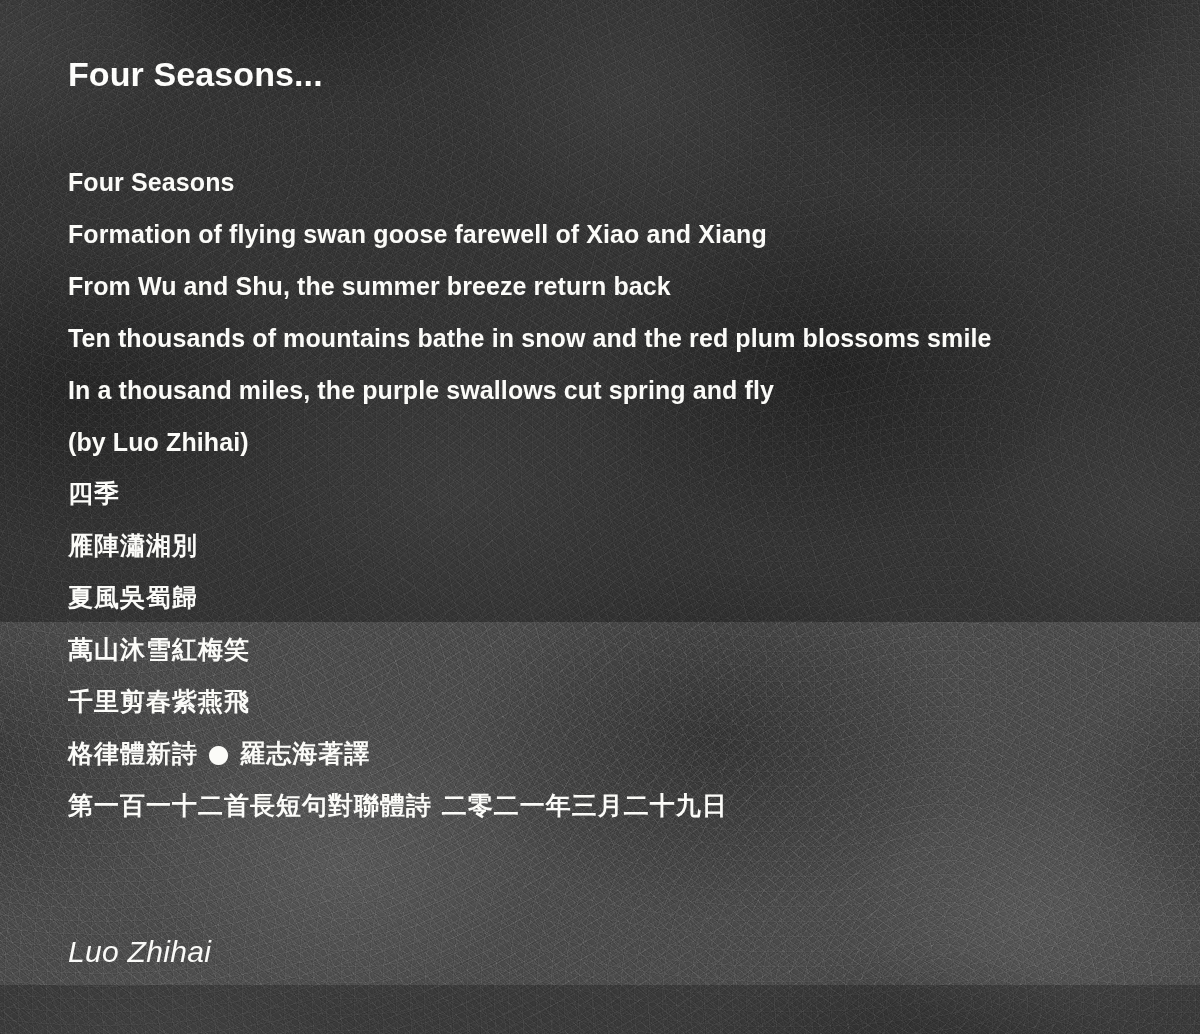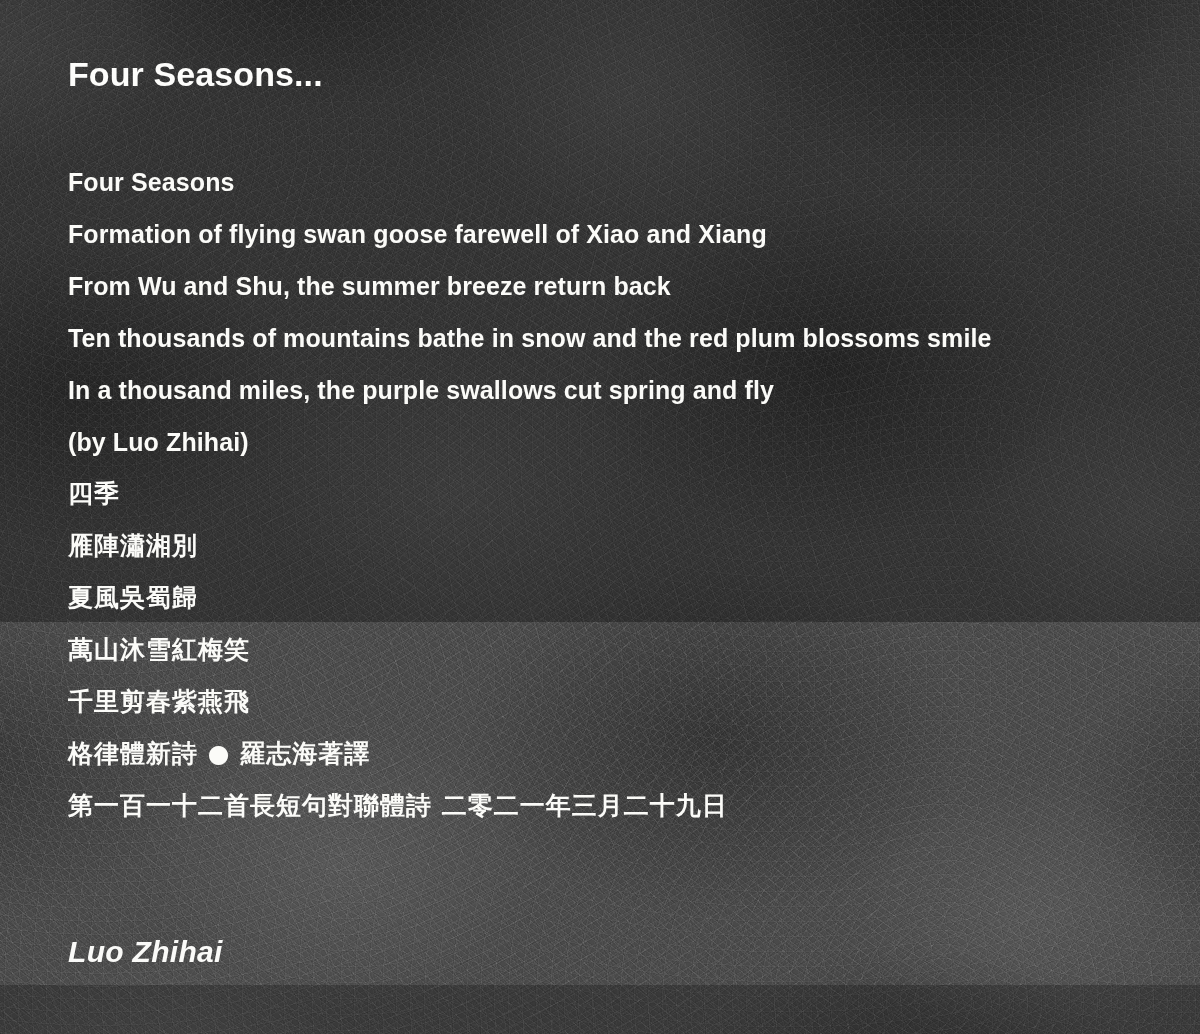--- a/index.html
+++ b/index.html
@@ -142,21 +142,21 @@
     font-family:"DejaVu Sans","Liberation Sans",sans-serif;
     letter-spacing:1px;
   }
 
   .author-signature {
     position:absolute;
     left:68px;
     top:935px;
     font-size:30px;
     font-style:italic;
-    font-weight:bold;
+    font-weight:normal;
     color:#fafaf8;
     white-space:nowrap;
     letter-spacing:.3px;
   }
 </style>
 </head>
 <body>
 
 <div class="bg-root">
   <div class="bg-blobs"></div>

